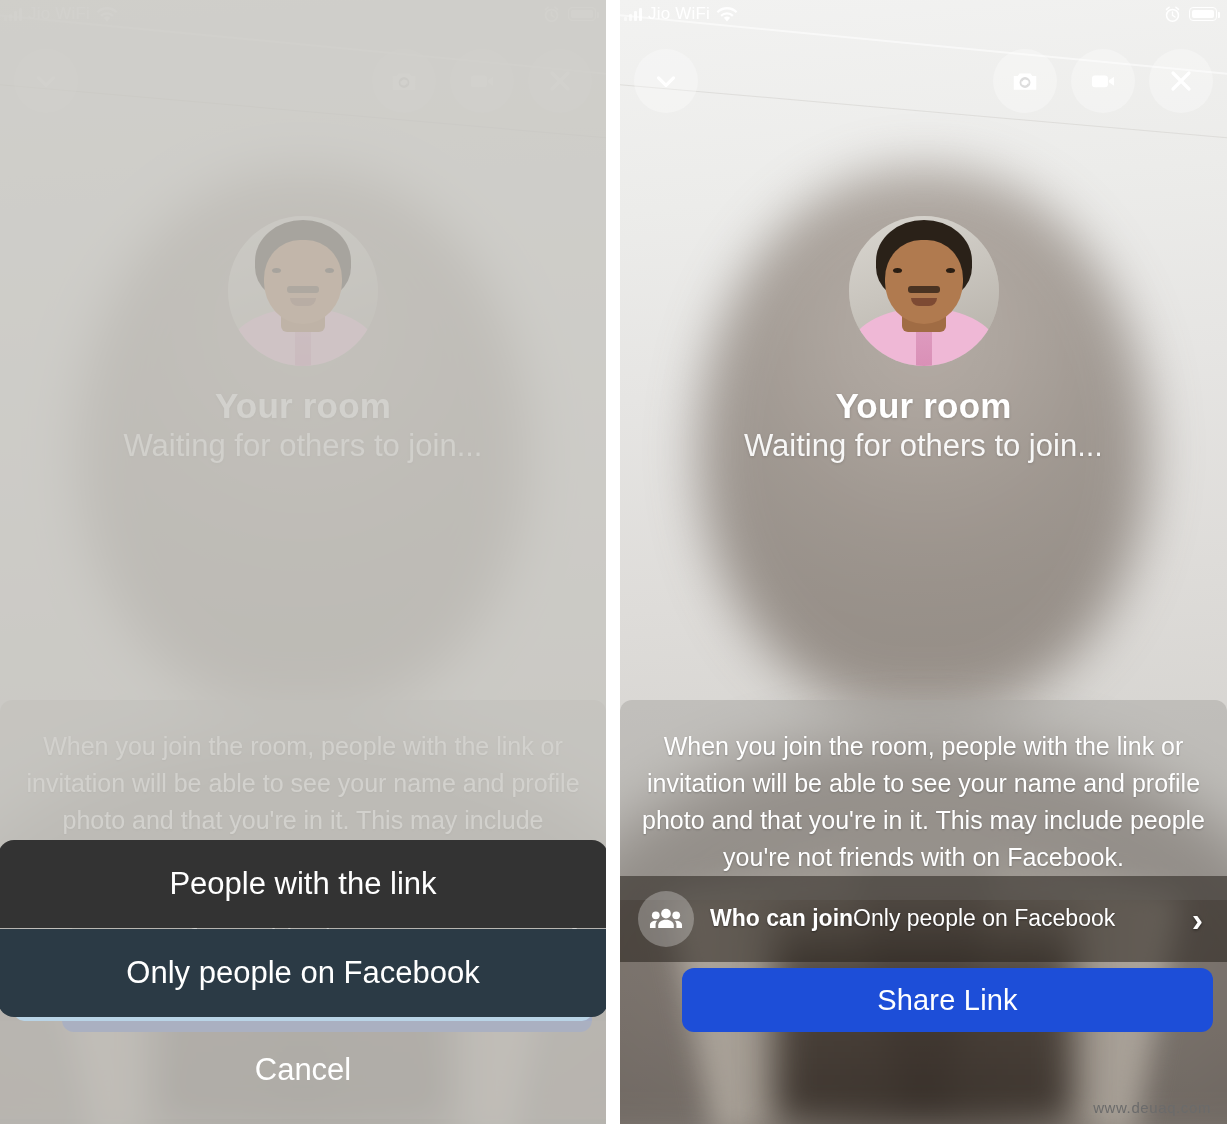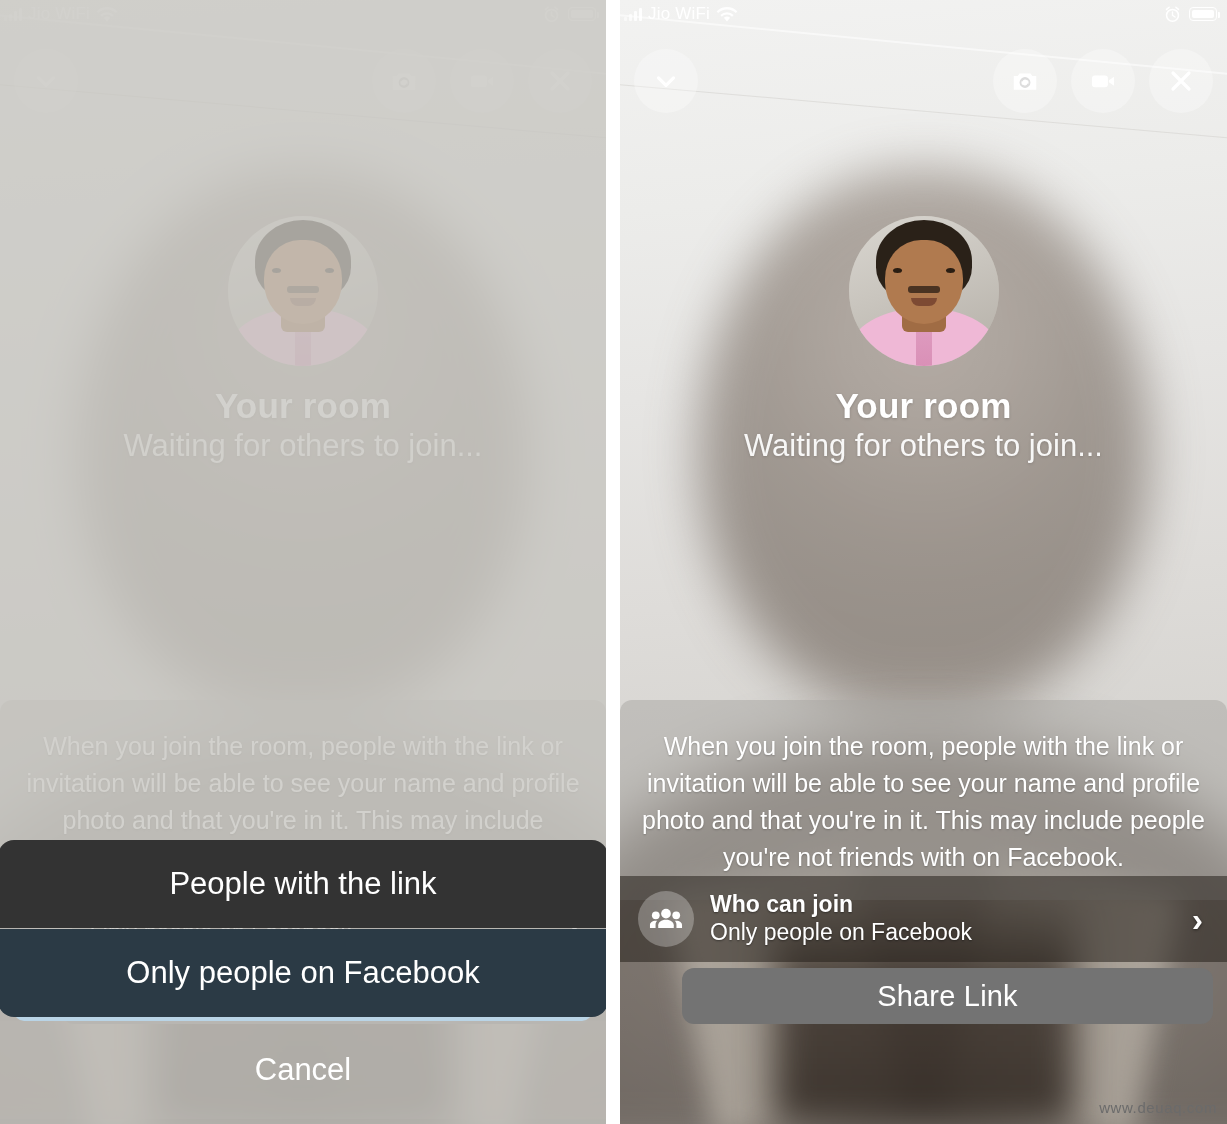--- a/index.html
+++ b/index.html
@@ -111,31 +111,31 @@
   .info-text { color:#ffffff; font-size:25px; line-height:1.48; text-align:center;
       text-shadow:0 1px 2px rgba(0,0,0,.22); }
 
   
   .join-row { position:absolute; left:0; right:0; top:876px; height:86px; z-index:22;
       display:flex; align-items:center; padding:0 18px;
       background:rgba(38,32,28,.55); }
   .join-icon { width:56px; height:56px; border-radius:50%;
       background:rgba(255,255,255,.28); display:flex; align-items:center;
       justify-content:center; flex:0 0 auto; }
-  .join-texts { margin-left:16px; display:flex; flex-direction:column; }
+  .join-texts { margin-left:16px; display:flex; }
   .join-title { color:#ffffff; font-size:23px; font-weight:bold; line-height:1.22;
       text-shadow:0 1px 2px rgba(0,0,0,.4); }
   .join-value { color:#ffffff; font-size:23px; line-height:1.28;
       text-shadow:0 1px 2px rgba(0,0,0,.4); }
   .join-chev { margin-left:auto; color:#ffffff; font-size:34px; font-weight:bold;
       line-height:1; padding-right:6px; text-shadow:0 1px 3px rgba(0,0,0,.5); }
 
   
-  .share-btn { position:absolute; left:14px; right:14px; top:968px; height:56px;
-      z-index:22; background:#737373; border-radius:12px;
+  .share-btn { position:absolute; left:14px; right:14px; top:968px; height:64px;
+      z-index:22; background:#1d4ed8; border-radius:12px;
       display:flex; align-items:center; justify-content:center;
       color:#ffffff; font-size:29px; letter-spacing:.2px;margin-left:48px; }
 
   
   .dim { position:absolute; inset:0; z-index:40; background:rgba(199,197,193,.80);
       pointer-events:none; }
 
   
   .sheet { position:absolute; left:-2px; right:-2px; top:840px; z-index:50; }
   .sheet-group { border-radius:16px; overflow:hidden; }
@@ -150,21 +150,21 @@
 
   
   .peek { position:absolute; left:14px; right:14px; top:1009px; height:12px;
       z-index:45; background:#b9d4e6; border-radius:0 0 10px 10px; }
 
   
   .gutter { position:absolute; top:0; left:606px; width:14px; height:1124px;
       background:#ffffff; z-index:60; }
 
   
-  .watermark { position:absolute; right:10px; bottom:8px; z-index:70;
+  .watermark { position:absolute; right:16px; bottom:8px; z-index:70;
       color:#6b6b6b; font-size:15px; letter-spacing:.6px;
       font-family:"Liberation Sans","DejaVu Sans",sans-serif; }
 </style>
 </head>
 <body>
 
 <div id="stage">
 
   <div class="panel" id="panel-left">
 

